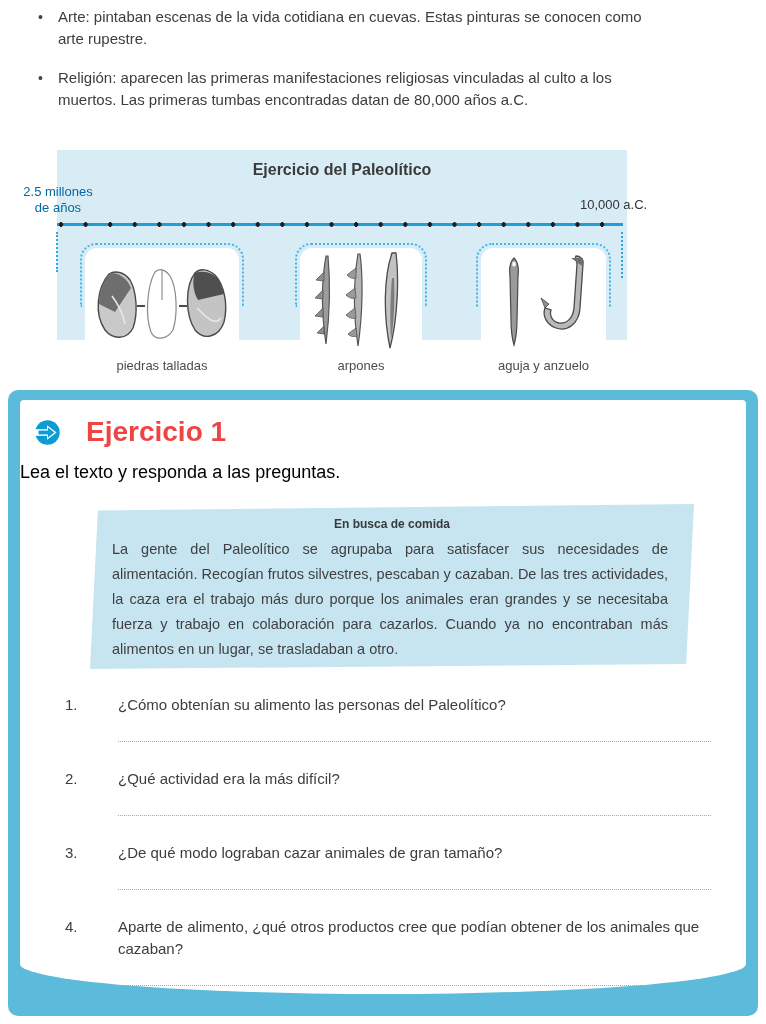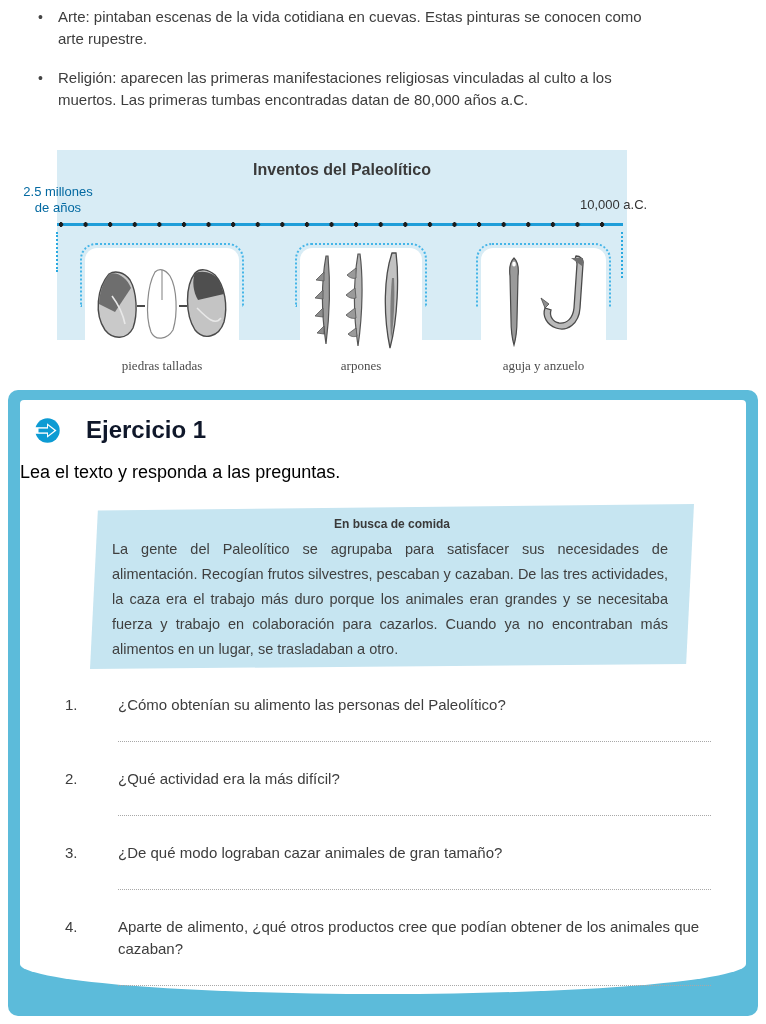--- a/index.html
+++ b/index.html
@@ -32,33 +32,33 @@
   .tl-dot-right{left:621px;top:82px;height:46px;}
 
   .card{position:absolute;top:98px;background:#ffffff;border-radius:12px;}
   .card1{left:85px;width:154px;height:104px;}
   .card2{left:300px;width:122px;height:104px;}
   .card3{left:481px;width:125px;height:104px;}
   .bracket{position:absolute;left:-5px;right:-5px;top:-5px;height:62px;
            border-top:2px dotted #45b5e8;border-left:2px dotted #45b5e8;border-right:2px dotted #45b5e8;
            border-radius:16px 16px 0 0;}
   .card svg{position:absolute;left:0;top:0;}
-  .caption{position:absolute;top:208px;font-size:13px;color:#4c4c4c;text-align:center;font-family:Liberation Serif, serif;}
+  .caption{position:absolute;top:208px;font-size:13px;color:#4c4c4c;text-align:center;}
   .cap1{left:85px;width:154px;}
   .cap2{left:300px;width:122px;}
   .cap3{left:481px;width:125px;}
 
   
   .frame{position:absolute;left:8px;top:390px;width:750px;height:626px;
          background:#5cbbda;border-radius:10px;}
   .panel{position:absolute;left:12px;top:10px;width:726px;height:594px;background:#ffffff;
          border-radius:4px 4px 50% 50%/4px 4px 30px 30px;}
   .ex-head{position:absolute;left:14px;top:16px;display:flex;align-items:center;}
   .ex-icon{width:27px;height:27px;margin-right:25px;}
-  .ex-title{font-size:24px;font-weight:bold;color:#0f172a;}
+  .ex-title{font-size:28px;font-weight:bold;color:#ef4444;}
   .ex-instruction{position:absolute;left:0;top:62px;font-size:18px;color:#000000;}
 
   .passage{position:absolute;left:70px;top:104px;width:604px;height:165px;background:#c6e5f1;
            clip-path:polygon(1.3% 4%,100% 0%,98.7% 97%,0% 100%);}
   .passage-title{margin:13px 0 6px 0;text-align:center;font-size:12px;font-weight:bold;color:#3a3a3a;}
   .passage-body{margin:0 26px 12px 22px;font-size:14.5px;line-height:25px;text-align:justify;color:#3f3f3f;}
 
   .questions{position:absolute;left:45px;top:294px;width:668px;}
   .q-row{display:flex;font-size:15px;line-height:22px;color:#3d3d3d;}
   .q-num{width:53px;flex:0 0 53px;}
@@ -74,21 +74,21 @@
     <div class="bullet">
       <span class="marker">•</span><span class="b">Arte:</span><span> pintaban escenas de la vida cotidiana en cuevas. Estas pinturas se conocen como </span><span class="b">arte rupestre</span><span>.</span>
     </div>
     <div class="bullet">
       <span class="marker">•</span><span class="b">Religión:</span><span> aparecen las primeras manifestaciones religiosas vinculadas al </span><span class="b">culto a los muertos</span><span>. Las primeras tumbas encontradas datan de 80,000 años a.C.</span>
     </div>
   </div>
 
   <div class="figure">
     <div class="fig-bg"></div>
-    <div class="fig-title">Inventos del Paleolítico</div>
+    <div class="fig-title">Ejercicio del Paleolítico</div>
     <div class="lbl-left">
       <span>2.5 millones</span><br>
       <span>de años</span>
     </div>
     <div class="lbl-right">10,000 a.C.</div>
     <div class="tl-line"></div>
     <div class="tl-dotted tl-dot-left"></div>
     <div class="tl-dotted tl-dot-right"></div>
 
     <div class="card card1">

